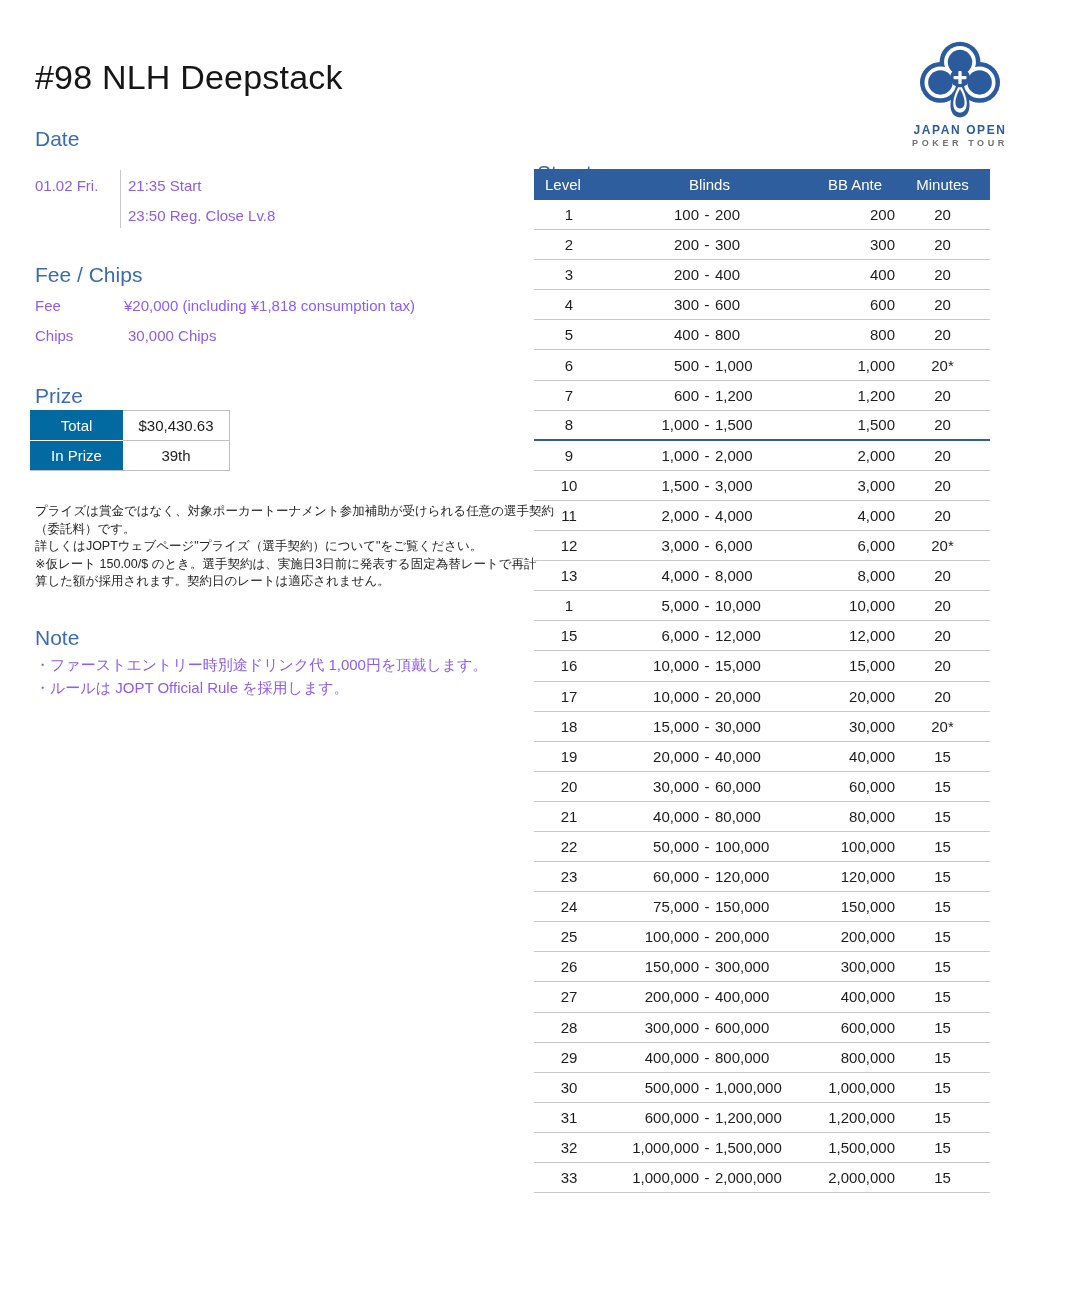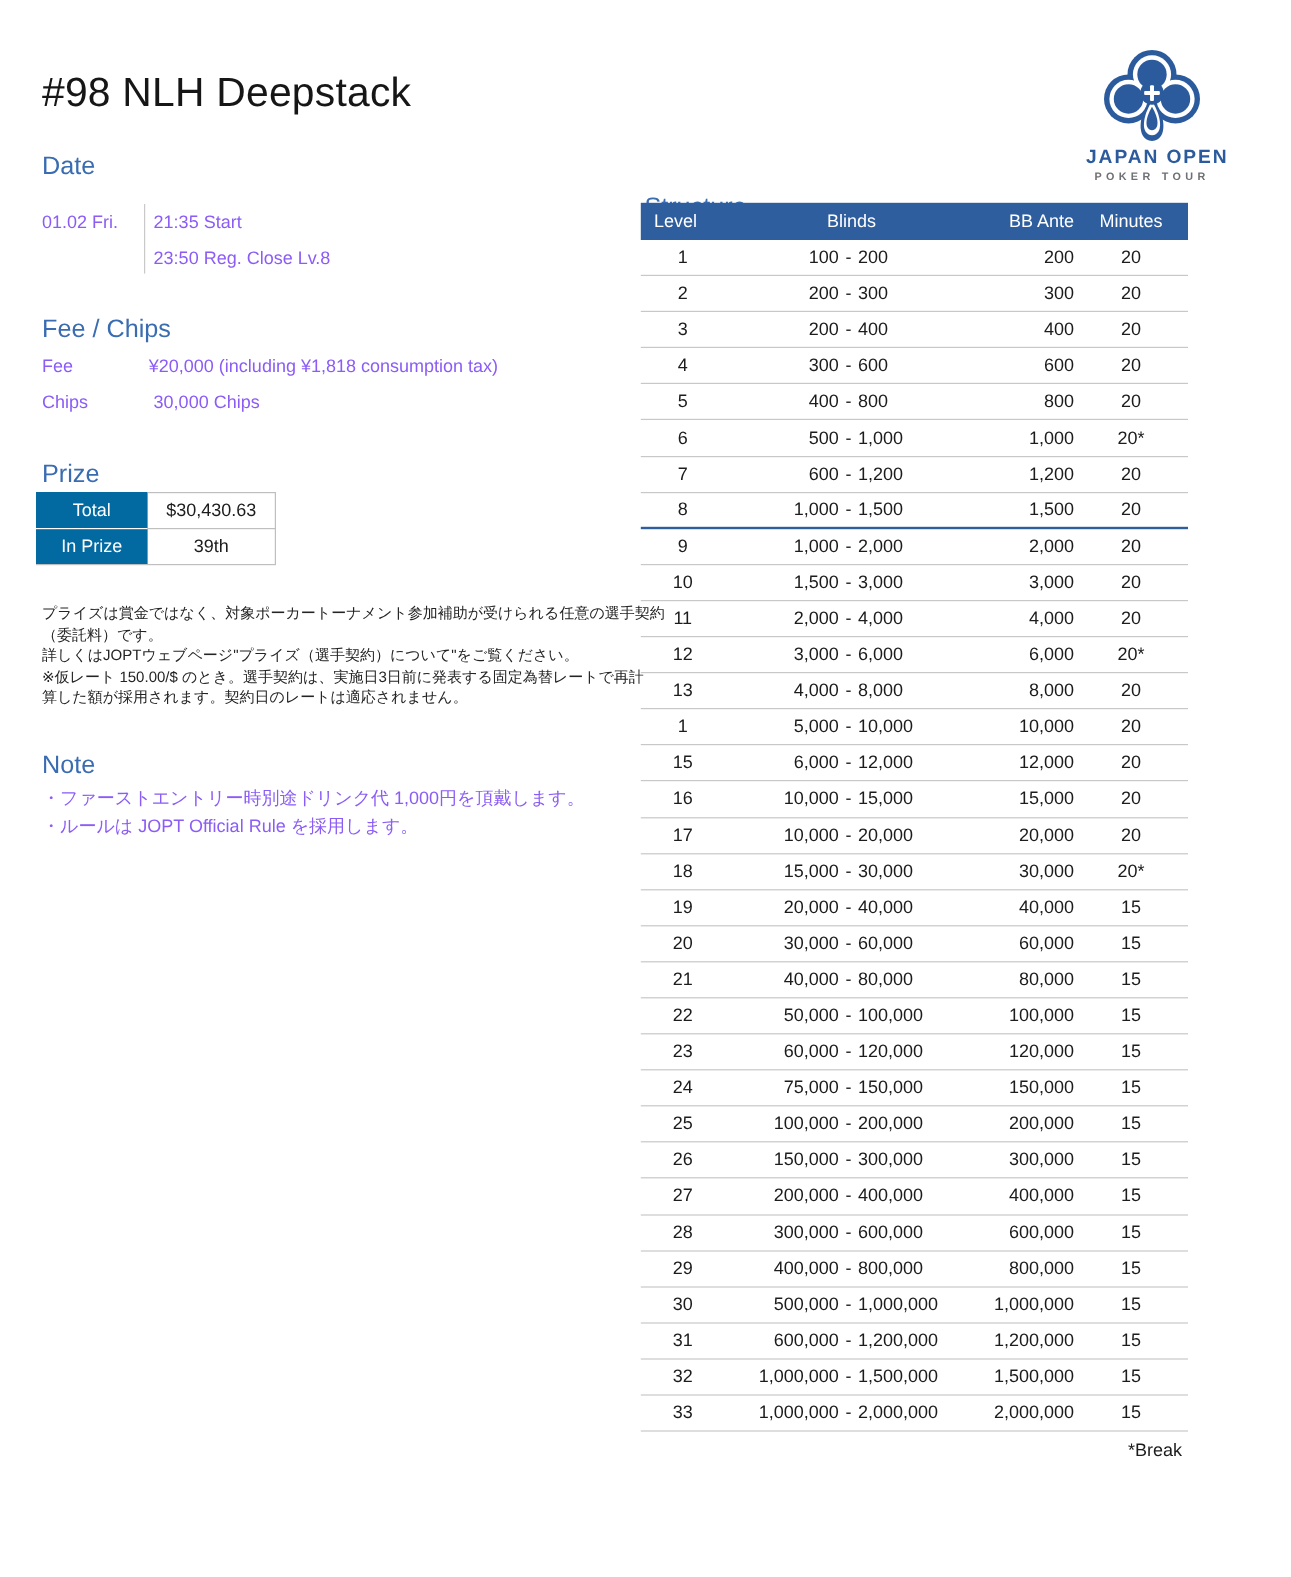--- a/index.html
+++ b/index.html
@@ -13,42 +13,42 @@
     overflow:hidden;
   }
   .abs { position:absolute; }
   .title { left:35px; top:58px; font-size:34px; font-weight:500; color:#161616; letter-spacing:0.2px; }
   .heading { font-size:21px; color:#3a6cb1; font-weight:400; }
   .body-text { font-size:15px; color:#8b5cf6; white-space:nowrap; }
 
   
   .logo { left:905px; top:40px; width:110px; text-align:center; }
   .logo svg { display:block; margin:0 auto; }
-  .logo-l1 { margin-top:3px; font-size:16px; font-weight:bold; color:#2b5b9c; letter-spacing:1.6px; white-space:nowrap; }
+  .logo-l1 { margin-top:3px; font-size:12px; font-weight:bold; color:#2b5b9c; letter-spacing:1.6px; white-space:nowrap; }
   .logo-l2 { margin-top:1px; font-size:9px; font-weight:bold; color:#6e7073; letter-spacing:3.6px; white-space:nowrap; }
 
   
   .vline { left:120px; top:170px; width:1px; height:58px; background:#c9c9c9; }
 
   
   .prize-table { left:30px; top:410px; width:200px; border-bottom:1px solid #bfbfbf; }
   .p-row { display:flex; height:30px; }
   .p-row + .p-row .p-label { border-top:1px solid #ffffff; }
   .p-label { width:93px; background:#0369a1; color:#ffffff; display:flex; align-items:center; justify-content:center; font-size:15px; }
   .p-value { width:107px; border:1px solid #bfbfbf; border-left:none; border-bottom:none; display:flex; align-items:center; justify-content:center; font-size:15px; color:#1c1c1c; }
 
   
   .jp-note { left:35px; top:503px; font-size:12.5px; line-height:17.6px; color:#242424; white-space:nowrap; }
 
   
   .structure-table { left:534px; top:169px; width:456px; }
   .s-header { display:flex; align-items:center; height:31px; background:#2e5e9e; color:#ffffff; font-size:15px; }
   .h-level { width:70px; padding-left:11px; }
   .h-blinds { width:211px; text-align:center; }
-  .h-ante { width:80px; text-align:right; }
+  .h-ante { width:80px; text-align:center; }
   .h-min { width:95px; text-align:center; }
   .s-row { display:flex; align-items:center; height:30.1px; border-bottom:1px solid #c8c8c8; font-size:15px; color:#1c1c1c; }
   .s-row.reg-close { border-bottom:2px solid #2e5e9e; }
   .c-level { width:70px; text-align:center; }
   .c-sb { width:95px; text-align:right; }
   .c-dash { width:16px; text-align:center; }
   .c-bb { width:100px; text-align:left; }
   .c-ante { width:80px; text-align:right; }
   .c-min { width:95px; text-align:center; }
   .break-note { left:534px; top:1200px; width:456px; text-align:right; padding-right:5px; font-size:15px; }
@@ -394,15 +394,14 @@
         <div class="s-row">
     <div class="c-level">33</div>
     <div class="c-sb">1,000,000</div>
     <div class="c-dash">-</div>
     <div class="c-bb">2,000,000</div>
     <div class="c-ante">2,000,000</div>
     <div class="c-min">15</div>
   </div>
       </div>
   </div>
-  <div class="abs break-note">*Break</div>
 
 </div>
 
 </body></html>

